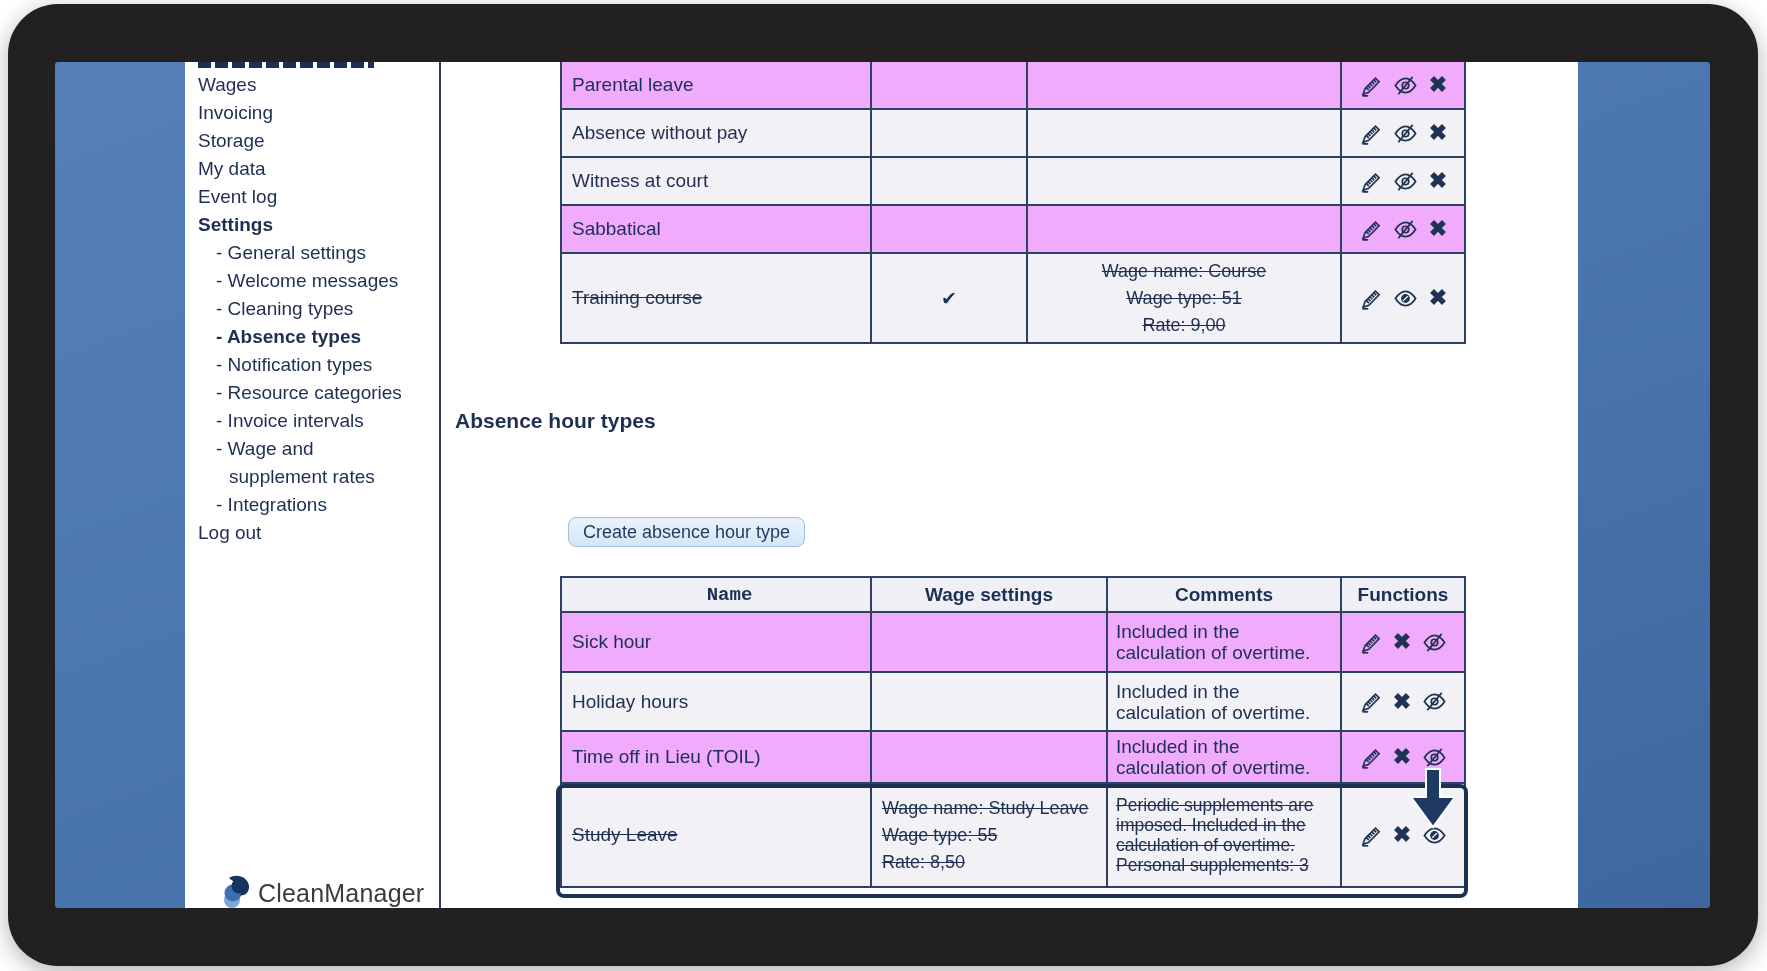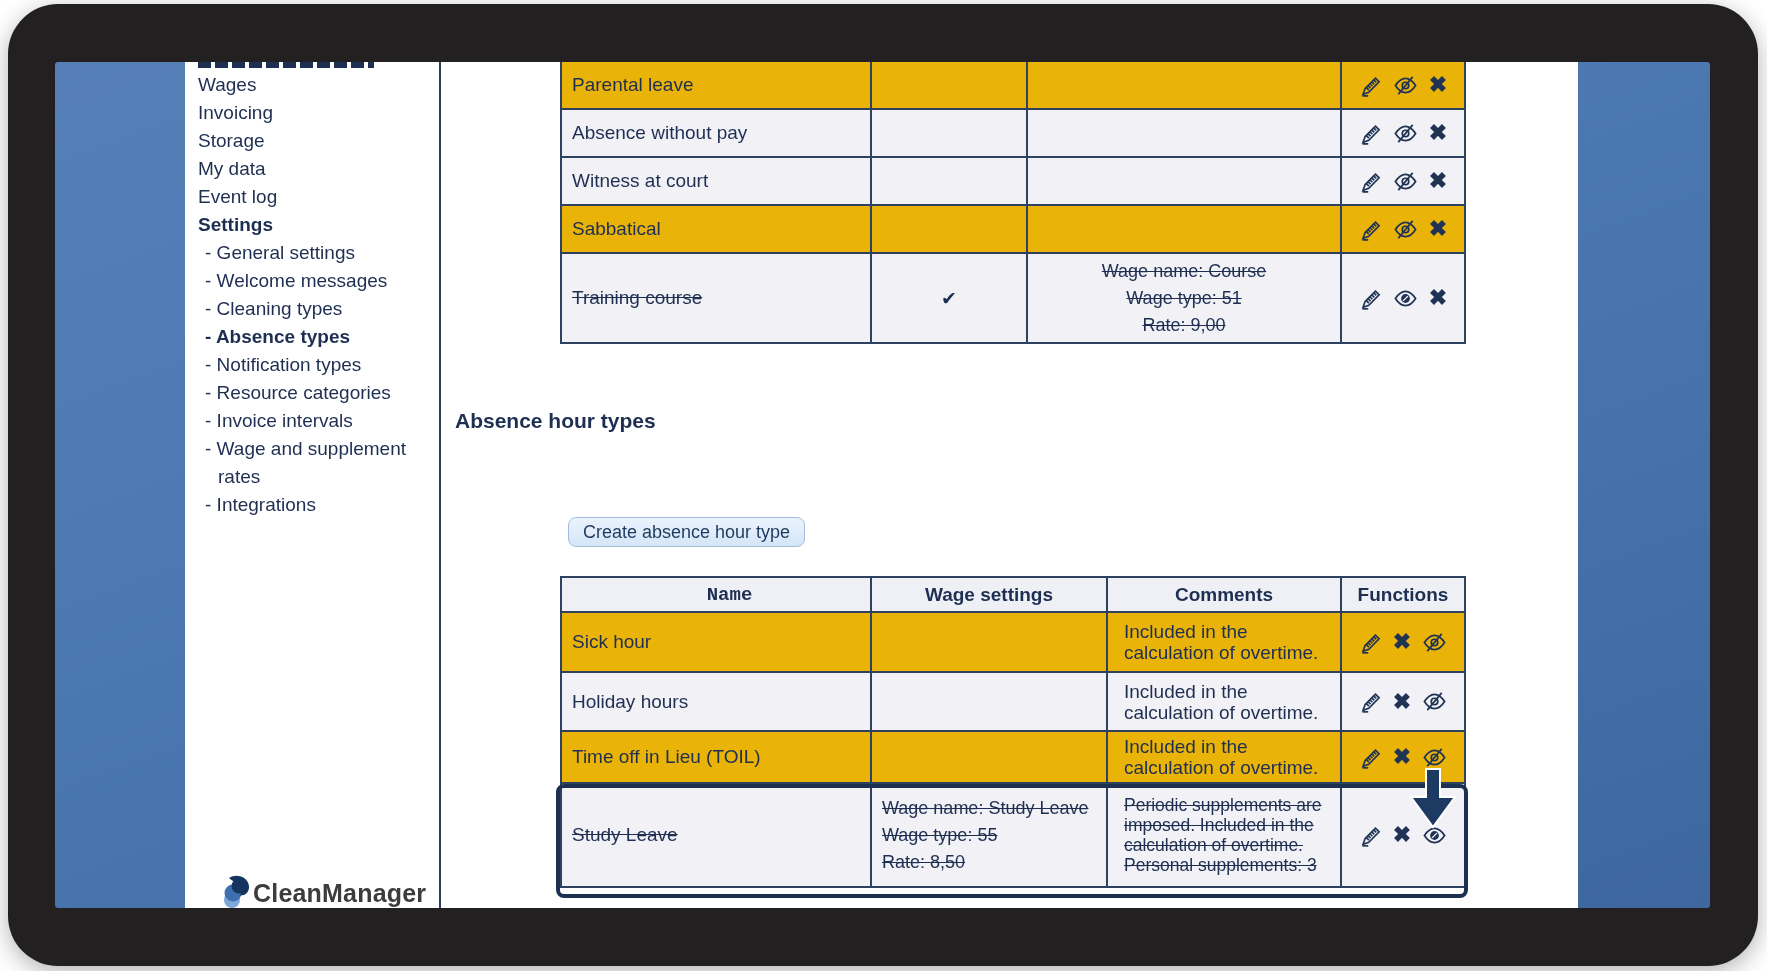--- a/index.html
+++ b/index.html
@@ -28,39 +28,39 @@
   }
   .nav-clipped{
     height:6px; overflow:hidden; margin:0 0 3px 13px; width:176px;
     background:repeating-linear-gradient(90deg, #1e2f52 0 13px, rgba(30,47,82,0) 13px 17px);
   }
   .nav-item{
     color:#1e2f52; font-size:19px; line-height:28px; padding-left:13px;
     white-space:nowrap; cursor:pointer;
   }
   .nav-sub{
-    white-space:normal; padding-left:33px; text-indent:-13px; line-height:28px;
+    white-space:normal; padding-left:44px; text-indent:-13px; line-height:28px;
   }
   .bold{ font-weight:bold; }
 
   .logo{
-    position:absolute; left:36px; top:812px; display:flex; align-items:center; font-weight:bold;
+    position:absolute; left:36px; top:812px; display:flex; align-items:center; gap:5px;
   }
   .logo-text{ font-size:25px; color:#3c3c3c; letter-spacing:.2px; }
 
   
   .main{ position:absolute; left:258px; top:0; right:0; bottom:0; }
 
-  table.tbl{ border-collapse:collapse; table-layout:fixed; position:absolute; background:#eab308; }
+  table.tbl{ border-collapse:collapse; table-layout:fixed; position:absolute; background:#f0abfc; }
   table.tbl td, table.tbl th{ border:2px solid #2f4160; color:#1e2f52; font-size:19px; vertical-align:middle; }
   tr.alt td{ background:#f1f1f6; }
   td.name{ padding-left:10px; text-align:left; }
   td.wage-c{ text-align:center; }
   td.wage-l{ padding-left:10px; text-align:left; }
-  td.cmt{ padding:4px 16px; font-size:18px; line-height:21px; }
+  td.cmt{ padding:4px 8px; font-size:18px; line-height:21px; }
   td.fn{ text-align:center; }
   .fn-wrap{ display:flex; justify-content:center; align-items:center; gap:11px; }
   .strike{ color:#8a94a9; text-decoration:line-through; }
   .wage-line{ line-height:27px; font-size:18px; }
   .chk{ text-align:center; color:#8a94a9; font-size:21px; }
 
   .upper{ left:117px; top:-2px; width:904px; }
   .lower{ left:117px; top:514px; width:904px; }
   .lower th{ background:#eef0f6; font-weight:bold; height:35px; text-align:center; }
   .lower th.h-name{ text-align:center; padding-left:27px;font-family:Liberation Mono, monospace; }
@@ -124,20 +124,21 @@
         <div class="nav-item bold">Settings</div>
         <div class="nav-item nav-sub">- General settings</div>
         <div class="nav-item nav-sub">- Welcome messages</div>
         <div class="nav-item nav-sub">- Cleaning types</div>
         <div class="nav-item nav-sub bold">- Absence types</div>
         <div class="nav-item nav-sub">- Notification types</div>
         <div class="nav-item nav-sub">- Resource categories</div>
         <div class="nav-item nav-sub">- Invoice intervals</div>
         <div class="nav-item nav-sub" style="width:230px">- Wage and supplement rates</div>
         <div class="nav-item nav-sub">- Integrations</div>
+        <div class="nav-item">Log out</div>
 
         <div class="logo">
           <svg width="32" height="38" viewBox="0 0 32 38">
             <circle cx="11" cy="26" r="8" fill="#7ea7d8"></circle>
             <circle cx="12" cy="19" r="8.5" fill="#3f6fae"></circle>
             <path d="M8 4 C16 -1 27 3 28 12 C28.6 18 24 22 19 21.5 C22 16 20 9.5 13.5 7.5 C11.5 6.9 9.5 5.3 8 4 Z" fill="#15345f"></path>
             <circle cx="18" cy="12" r="7.5" fill="#15345f"></circle>
           </svg>
           <span class="logo-text">CleanManager</span>
         </div>

